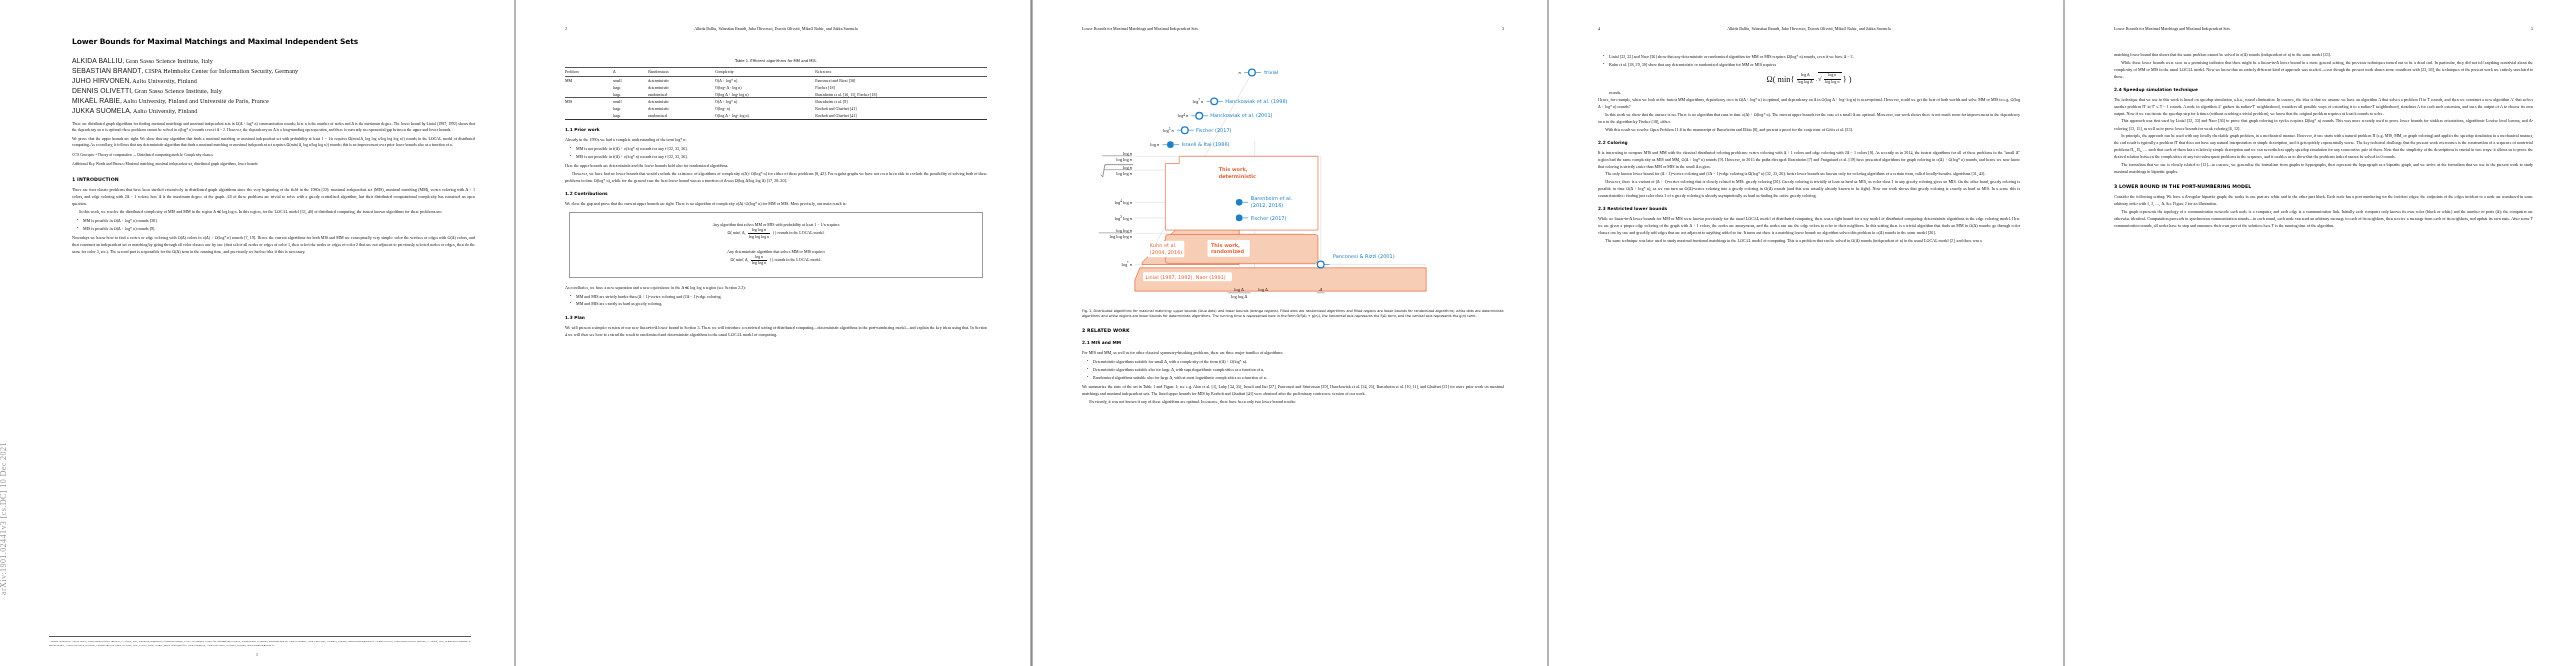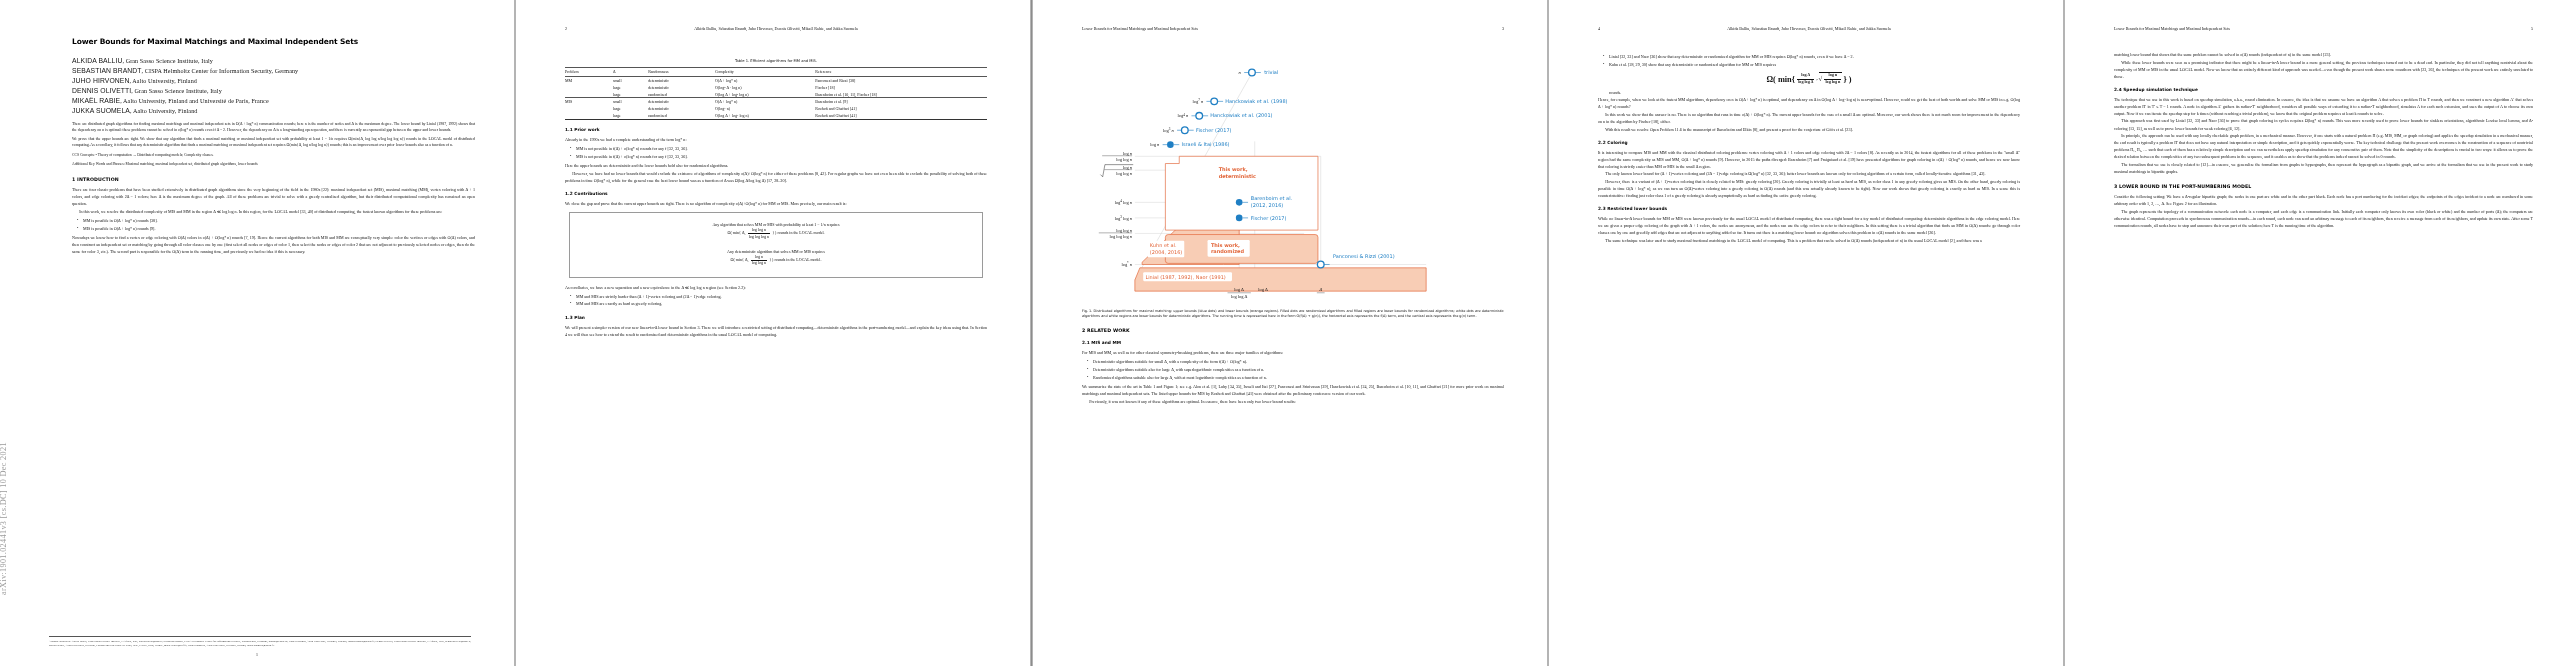--- a/index.html
+++ b/index.html
@@ -25,21 +25,21 @@
   .kw{font-size:3.7px;line-height:1.5;margin-top:3.9px;color:#111;}
 
   .h1{font-family:"DejaVu Sans",sans-serif;font-weight:bold;font-size:4.7px;letter-spacing:0.1px;margin:9px 0 4.4px 0;color:#000;}
   .h2{font-family:"DejaVu Sans",sans-serif;font-weight:bold;font-size:4.3px;letter-spacing:0.03px;margin:7.2px 0 3.9px 0;color:#000;}
   .p{font-size:4.1px;line-height:1.72;text-align:justify;color:#111;margin:0 0 0.6px 0;}
   .p.ind{text-indent:7.2px;}
   ul.bl{margin:2.2px 0 2.2px 0;padding:0 0 0 11px;list-style:none;}
   ul.bl li{font-size:4.1px;line-height:1.72;text-align:justify;color:#111;position:relative;margin-bottom:0.6px;}
   ul.bl li:before{content:"\2022";position:absolute;left:-6.1px;top:0;font-size:3.9px;}
 
-  .eq{font-size:4.1px;text-align:center;margin:3.9px 0;color:#111;font-weight:bold;}
+  .eq{font-size:4.1px;text-align:center;margin:3.9px 0;color:#111;}
 
   .runhead{position:absolute;top:25.6px;left:49px;right:43px;font-size:4.1px;color:#111;}
   .runhead .pno{position:absolute;}
   .runhead .rtitle{}
 
   .foot{position:absolute;left:49px;right:43px;bottom:19px;}
   .foot .rule{border-top:0.3px solid #555;margin-bottom:2.8px;}
   .foot .txt{font-size:2.8px;line-height:1.45;color:#333;text-align:justify;}
   .pagenum{position:absolute;bottom:10px;left:0;right:0;text-align:center;font-size:3.9px;color:#111;}
 

